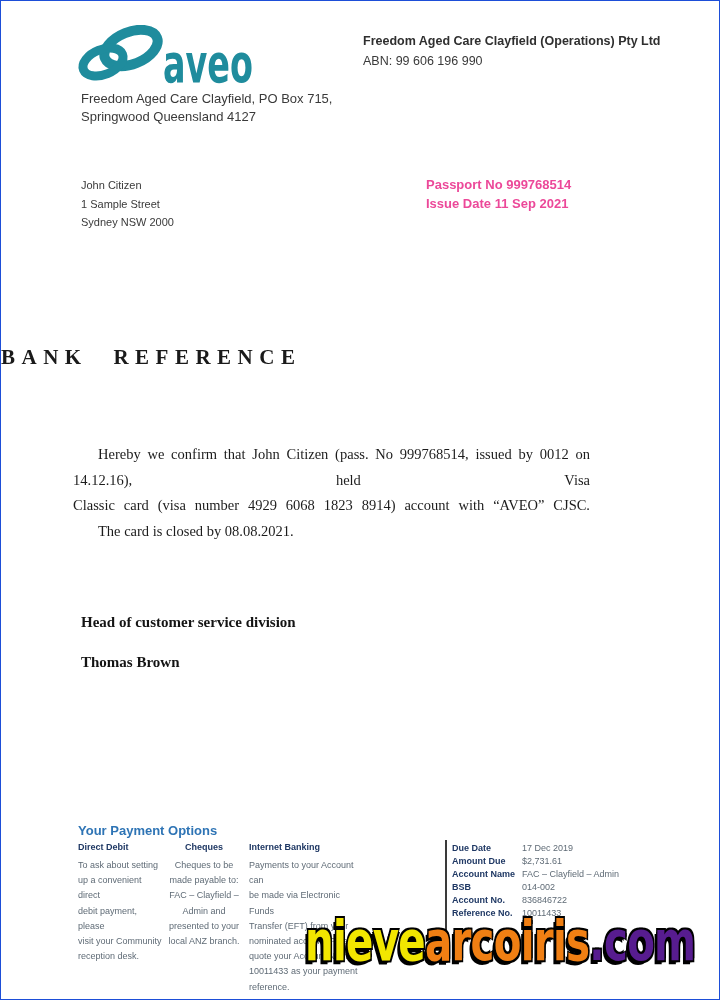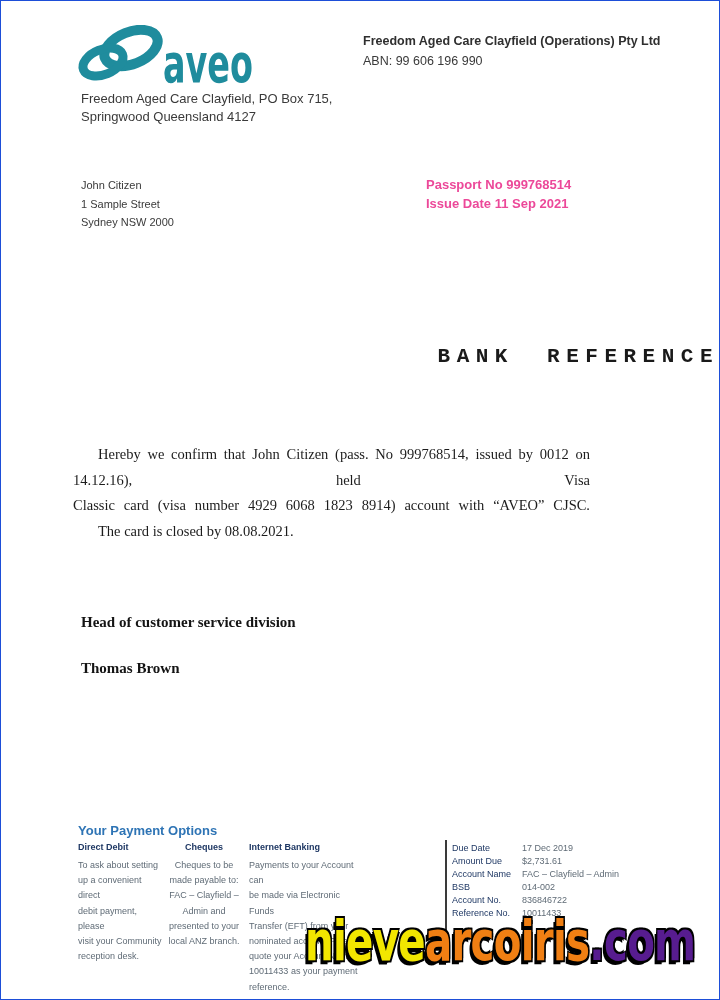--- a/index.html
+++ b/index.html
@@ -10,48 +10,48 @@
   }
   
   .logo-svg{position:absolute;left:74px;top:24px;width:184px;height:64px;}
   .sender{position:absolute;left:80px;top:89px;font-size:13px;line-height:18px;color:#3a3a3a;}
   .company{position:absolute;left:362px;top:30px;font-size:12.5px;line-height:20px;color:#3a3a3a;}
   .company .name{font-weight:bold;color:#2f2f2f;}
   .recipient{position:absolute;left:80px;top:175px;font-size:11px;line-height:18.5px;color:#3a3a3a;}
   .passport{position:absolute;left:425px;top:175px;font-size:13px;line-height:18.5px;font-weight:bold;color:#ec4899;}
   
   .title{
-    position:absolute;left:0;right:0;top:344px;margin:0;text-align:right;
-    font-family:Liberation Mono, monospace;font-size:21px;font-weight:bold;
+    position:absolute;left:0;right:0;top:344px;margin:0;text-align:left;
+    font-family:Liberation Serif, serif;font-size:21px;font-weight:bold;
     letter-spacing:6.5px;word-spacing:14px;color:#1a1a1a;
   }
   .body-text{
     position:absolute;left:72px;top:441px;width:517px;
     font-family:"Liberation Serif",serif;font-size:14.5px;line-height:25.5px;color:#1c1c1c;
   }
   .line.just{text-align:justify;text-align-last:justify;}
   .line.indent{text-indent:25px;}
   .signoff{
     position:absolute;left:80px;top:612px;
     font-family:"Liberation Serif",serif;font-size:15px;font-weight:bold;color:#141414;line-height:18px;
   }
-  .signoff .name{margin-top:28px;}
+  .signoff .name{margin-top:22px;}
   
   .pay-heading{position:absolute;left:77px;top:822px;font-size:13px;font-weight:bold;color:var(--heading_blue,#2e74b5);}
   .pay-col{position:absolute;top:840px;font-size:9px;line-height:15.2px;color:var(--muted_text,#5f6b76);}
   .pay-col .col-title{font-weight:bold;color:var(--header_navy,#1f3864);font-size:9px;line-height:12px;margin-bottom:5px;}
   .pay-col .col-body{white-space:pre-line;}
   .col-1{left:77px;width:85px;}
   .col-2{left:163px;width:80px;text-align:center;}
   .col-3{left:248px;width:118px;}
   .col-4{left:355px;width:92px;}
   .divider{position:absolute;left:444px;top:839px;width:2px;height:94px;background:#3a3a3a;}
   .summary{position:absolute;left:451px;top:841px;font-size:9px;line-height:13px;}
   .summary .row{display:flex;}
-  .summary .label{width:70px;font-weight:normal;color:var(--header_navy,#1f3864);}
+  .summary .label{width:70px;font-weight:bold;color:var(--header_navy,#1f3864);}
   .summary .value{color:var(--muted_text,#5f6b76);}
   
   .watermark{
     position:absolute;left:304px;top:912px;z-index:5;white-space:nowrap;
     font-family:"DejaVu Sans",sans-serif;font-weight:bold;font-size:56px;line-height:1;
     letter-spacing:-1px;transform:scaleX(0.72);transform-origin:left top;
   }
   .watermark span{
     text-shadow:-2px 2px 0 #000, 2px 2px 0 #000, -2px -2px 0 #000, 2px -2px 0 #000, -4px 4px 0 #000;
   }

